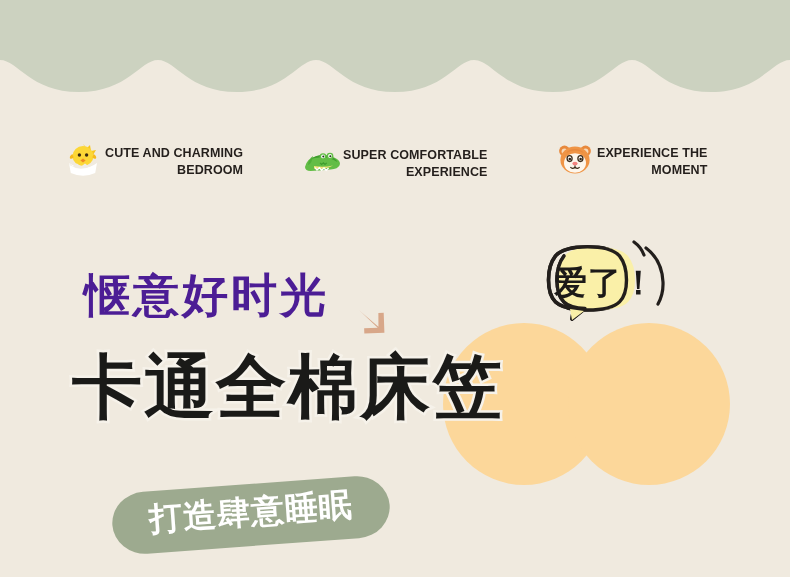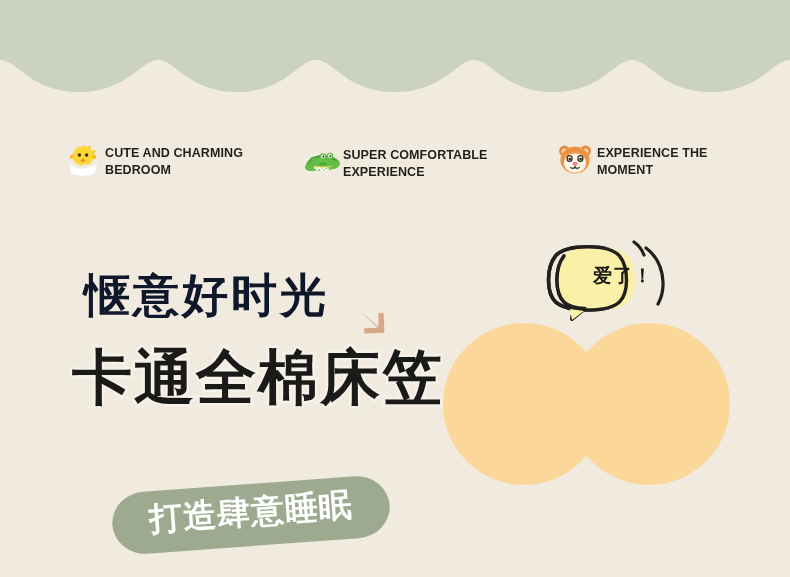--- a/index.html
+++ b/index.html
@@ -35,20 +35,21 @@
   .deco-circle.c1 { left: 443px; top: 323px; width: 162px; height: 162px; }
   .deco-circle.c2 { left: 568px; top: 323px; width: 162px; height: 162px; }
 
   
   .feature-row {
     position: absolute;
     left: 0;
     top: 138px;
     width: 766px;
     height: 56px;
+    text-align: right;
   }
   .feature-item {
     position: absolute;
     display: flex;
     align-items: flex-start;
   }
   .feature-item.f1 { left: 62px; top: 2px; }
   .feature-item.f2 { left: 300px; top: 4px; }
   .feature-item.f3 { left: 554px; top: 2px; }
 
@@ -74,65 +75,65 @@
 
   
   .sub-headline {
     position: absolute;
     left: 84px;
     top: 272px;
     font-family: "DejaVu Sans", sans-serif;
     font-size: 46px;
     font-weight: bold;
     letter-spacing: 3px;
-    color: #0f172a;
+    color: #4c1d95;
     line-height: 1;
     white-space: nowrap;
   }
 
   .arrow-down-right {
     position: absolute;
     left: 352px;
     top: 300px;
     width: 42px;
     height: 42px;
   }
 
   
   .main-title {
     position: absolute;
     left: 72px;
     top: 352px;
-    font-family: Liberation Mono, monospace;
-    font-size: 60px;
+    font-family: Liberation Sans, sans-serif;
+    font-size: 70px;
     font-weight: bold;
     letter-spacing: 2px;
     line-height: 1;
     color: #1a1a18;
     white-space: nowrap;
     -webkit-text-stroke: 5px #f6f2ea;
     paint-order: stroke fill;
   }
 
   
   .speech-bubble-wrap {
     position: absolute;
     left: 534px;
     top: 232px;
     width: 170px;
     height: 110px;
   }
   .bubble-text {
     position: absolute;
-    left: 36px;
+    left: 18px;
     top: 34px;
     width: 106px;
     text-align: center;
     font-family: "DejaVu Sans", sans-serif;
-    font-size: 19px;
+    font-size: 33px;
     font-weight: bold;
     color: #1c1a18;
     letter-spacing: 1px;
     line-height: 1;
   }
 
   
   .pill-banner {
     position: absolute;
     left: 112px;

